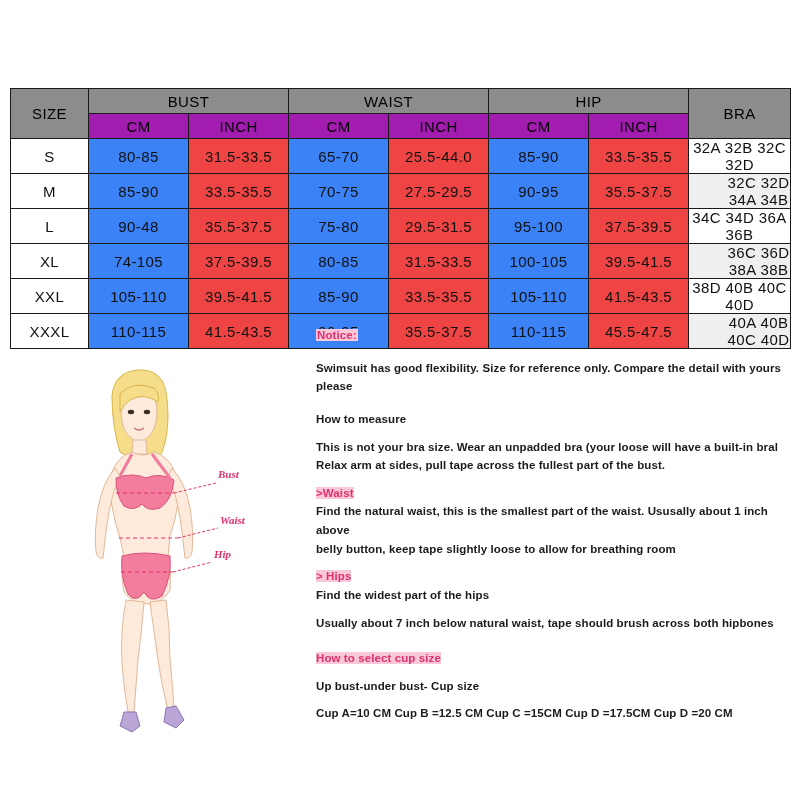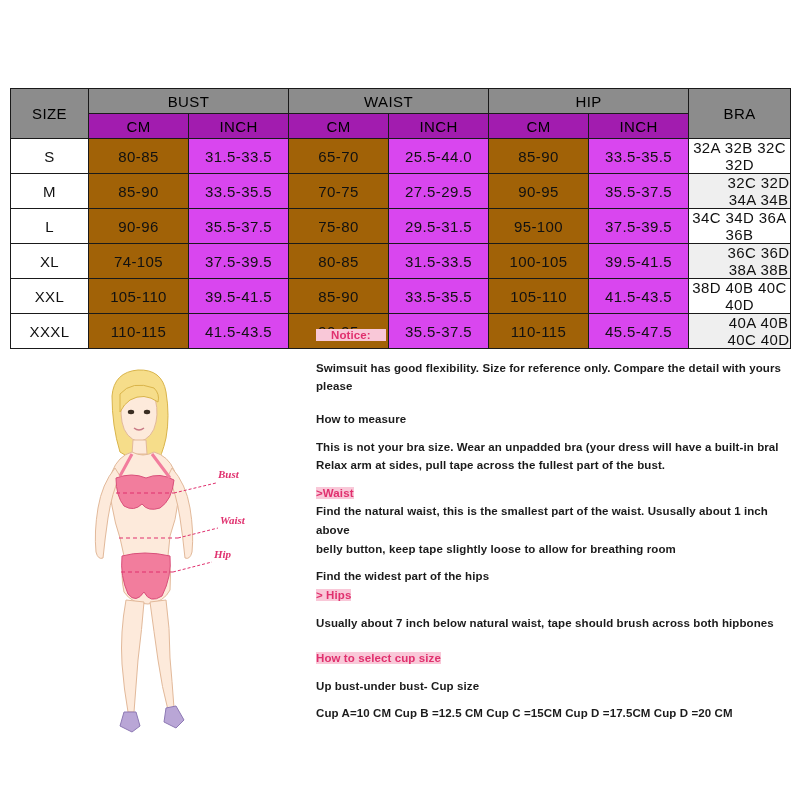--- a/index.html
+++ b/index.html
@@ -49,24 +49,24 @@
     color: #000;
     font-size: 14px;
     letter-spacing: 1px;
   }
   .sz-cell {
     background: #ffffff;
     font-size: 17px;
     letter-spacing: 0.5px;
   }
   .val-cell {
-    background: #a16207;
+    background: #3b82f6;
   }
   .val-cell.alt {
-    background: #d946ef;
+    background: #ef4444;
     margin-left: 16px;
   }
   .bra-cell {
     background: #ffffff;
     font-size: 12.5px;
     letter-spacing: 0.6px;
   }
   .bra-cell.alt {
     background: #efefef;
     padding-left: 38px;
@@ -96,21 +96,21 @@
     line-height: 1.62;
     color: #1b1b1b;
     font-weight: bold;
     letter-spacing: 0.1px;
   }
   .notes p { margin: 0; }
   .hl {
     background: #f9c8d8;
     color: #e0306e;
     display: inline;
-    padding: 0 15px;
+    padding: 0 1px;
     font-weight: bold;
   }
   .hl-pink {
     color: #e0306e;
     background: #f9c8d8;
     display: inline;
   }
   .gap-sm { height: 9px; }
   .gap-md { height: 14px; }
   .gap-lg { height: 17px; }
@@ -162,21 +162,21 @@
         <td class="val-cell">85-90</td>
         <td class="val-cell alt">33.5-35.5</td>
         <td class="val-cell">70-75</td>
         <td class="val-cell alt">27.5-29.5</td>
         <td class="val-cell">90-95</td>
         <td class="val-cell alt">35.5-37.5</td>
         <td class="bra-cell alt">32C 32D 34A 34B</td>
       </tr>
       <tr>
         <td class="sz-cell">L</td>
-        <td class="val-cell">90-96</td>
+        <td class="val-cell">90-48</td>
         <td class="val-cell alt">35.5-37.5</td>
         <td class="val-cell">75-80</td>
         <td class="val-cell alt">29.5-31.5</td>
         <td class="val-cell">95-100</td>
         <td class="val-cell alt">37.5-39.5</td>
         <td class="bra-cell">34C 34D 36A 36B</td>
       </tr>
       <tr>
         <td class="sz-cell">XL</td>
         <td class="val-cell">74-105</td>
@@ -259,29 +259,29 @@
   </svg>
 </div>
 
 <div class="notes">
   <p><span class="hl">Notice:</span></p>
   <div class="gap-md"></div>
   <p>Swimsuit has good flexibility. Size for reference only. Compare the detail with yours please</p>
   <div class="gap-md"></div>
   <p>How to measure</p>
   <div class="gap-sm"></div>
-  <p>This is not your bra size. Wear an unpadded bra (your dress will have a built-in bral</p>
+  <p>This is not your bra size. Wear an unpadded bra (your loose will have a built-in bral</p>
   <p>Relax arm at sides, pull tape across the fullest part of the bust.</p>
   <div class="gap-sm"></div>
   <p><span class="hl-pink">&gt;Waist</span></p>
   <p>Find the natural waist, this is the smallest part of the waist. Ususally about 1 inch above</p>
   <p>belly button, keep tape slightly loose to allow for breathing room</p>
   <div class="gap-sm"></div>
+  <p><span class="hl-pink">&gt; Hips</span></p>
   <p>Find the widest part of the hips</p>
-  <p><span class="hl-pink">&gt; Hips</span></p>
   <div class="gap-sm"></div>
   <p>Usually about 7 inch below natural waist, tape should brush across both hipbones</p>
   <div class="gap-lg"></div>
   <p><span class="hl-pink">How to select cup size</span></p>
   <div class="gap-sm"></div>
   <p>Up bust-under bust- Cup size</p>
   <div class="gap-sm"></div>
   <p>Cup A=10 CM Cup B =12.5 CM Cup C =15CM Cup D =17.5CM Cup D =20 CM</p>
 </div>
 

